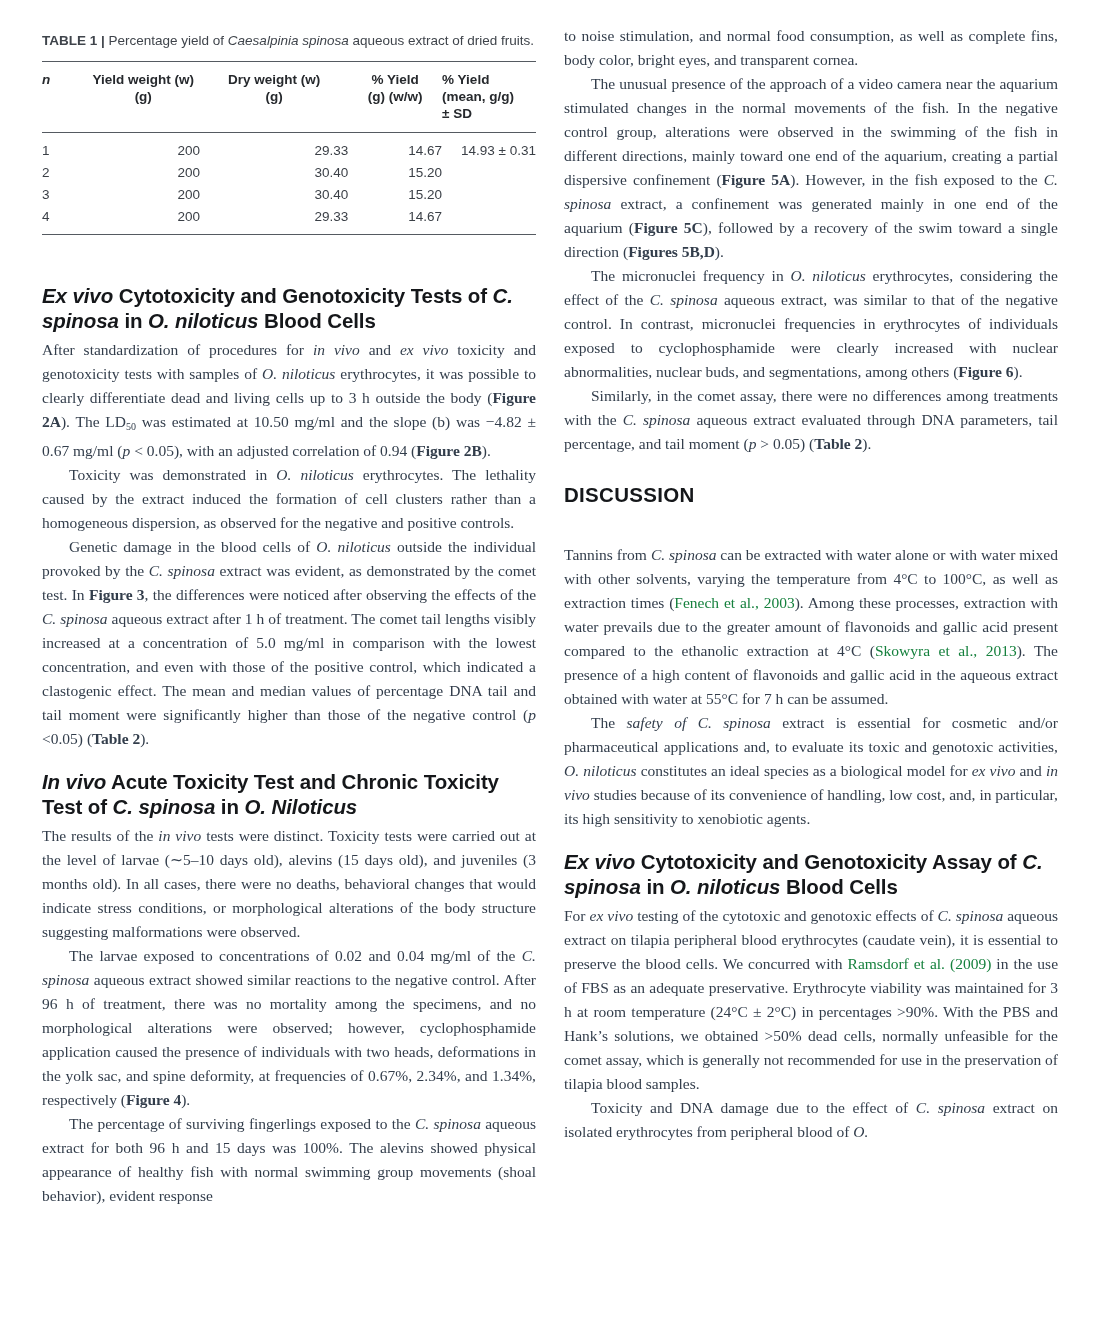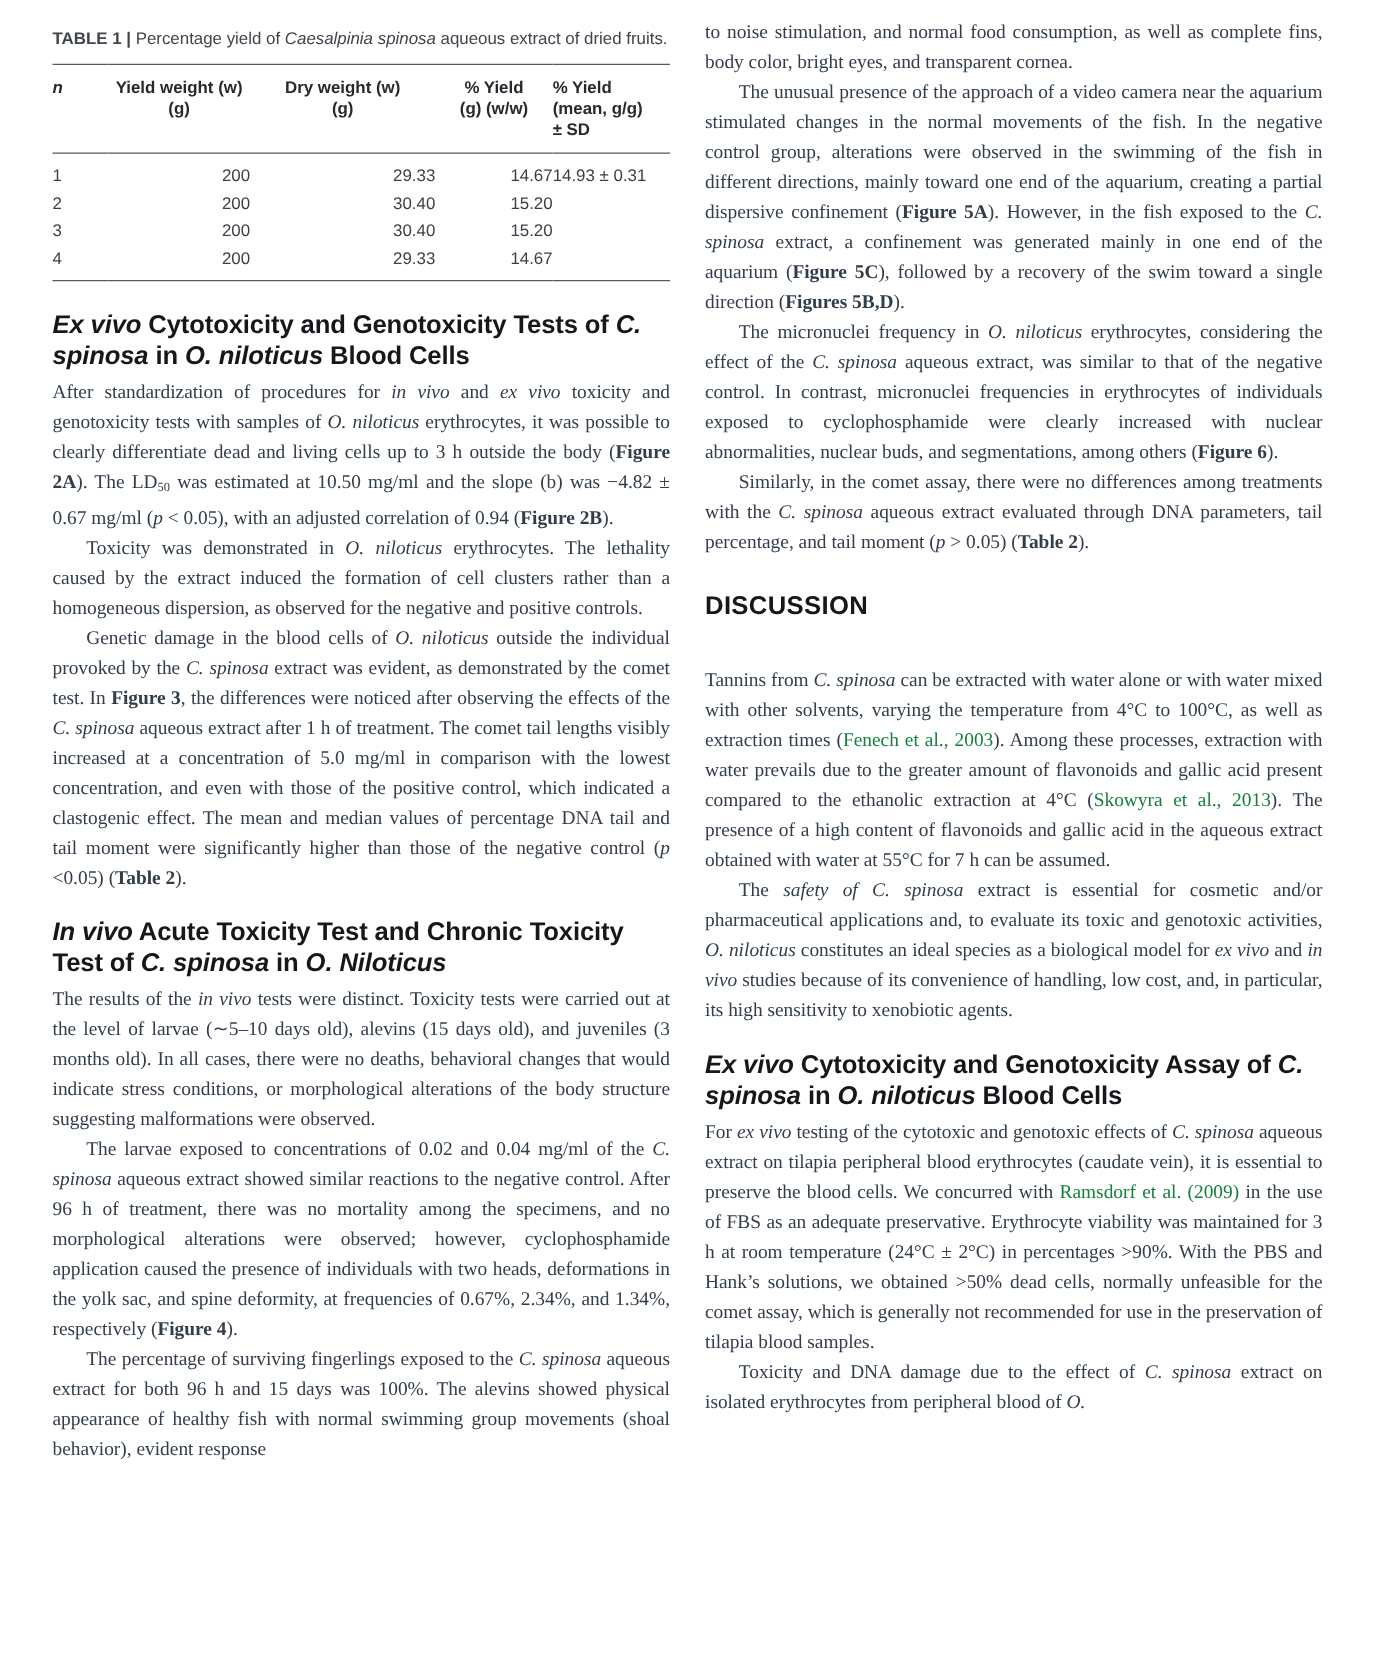--- a/index.html
+++ b/index.html
@@ -1,34 +1,34 @@
 <!DOCTYPE html>
 <html><head>
 <meta charset="utf-8">
 <style>
   html,body{margin:0;padding:0;background:#ffffff;}
   body{
     width:1100px;height:1342px;overflow:hidden;
     font-family:"Liberation Serif",serif;color:#323d4b;
   }
-  .page{display:flex;gap:28px;padding:14px 42px 0 42px;box-sizing:border-box;}
+  .page{display:flex;gap:28px;padding:24px 42px 0 42px;box-sizing:border-box;}
   .col{width:494px;flex:0 0 494px;}
 
   
   .para{margin:0;font-size:15.5px;line-height:24px;text-align:justify;}
   .para.indent{text-indent:27px;}
   .subhead{
     font-family:"Liberation Sans",sans-serif;font-size:20.5px;line-height:25px;
     font-weight:700;color:#15171a;margin:18px 0 5px 0;letter-spacing:-0.1px;
   }
   .sechead{
     font-family:"Liberation Sans",sans-serif;font-size:20.5px;line-height:25px;
     font-weight:700;color:#15171a;margin:26px 0 36px 0;letter-spacing:0.3px;
   }
-  .blocks > h3:first-child{margin-top:22px;}
+  .blocks > h3:first-child{margin-top:48px;}
 
   .seg-i{font-style:italic;}
   .seg-b{font-weight:700;}
   .seg-c{color:#15803d;}
   .seg-s{font-size:10px;vertical-align:-3px;}
 
   
   .tablefig{margin:0;}
   .tcaption{
     font-family:"Liberation Sans",sans-serif;font-size:13.5px;line-height:17px;
@@ -41,21 +41,21 @@
   }
   table.dtable thead th{
     font-weight:700;text-align:center;vertical-align:top;
     padding:9px 0 10px 0;border-bottom:1.5px solid #555a61;
     white-space:pre-line;line-height:17px;color:#26292d;
   }
   table.dtable thead th.h-n{text-align:left;font-style:italic;}
   table.dtable thead th.h-mean{text-align:left;}
   table.dtable tbody td{padding:3.5px 0;text-align:right;color:#3a3f46;}
   table.dtable tbody td.c-n{text-align:left;}
-  table.dtable tbody td.c-mean{text-align:left;}
+  table.dtable tbody td.c-mean{text-align:right;}
   table.dtable tbody tr:first-child td{padding-top:10px;}
   table.dtable tbody tr:last-child td{padding-bottom:10px;}
   .tfoot{
     font-family:"Liberation Sans",sans-serif;font-style:italic;
     font-size:12.5px;line-height:16px;color:#4c5158;padding:7px 0 0 0;
   }
 </style>
 </head>
 <body>
 

